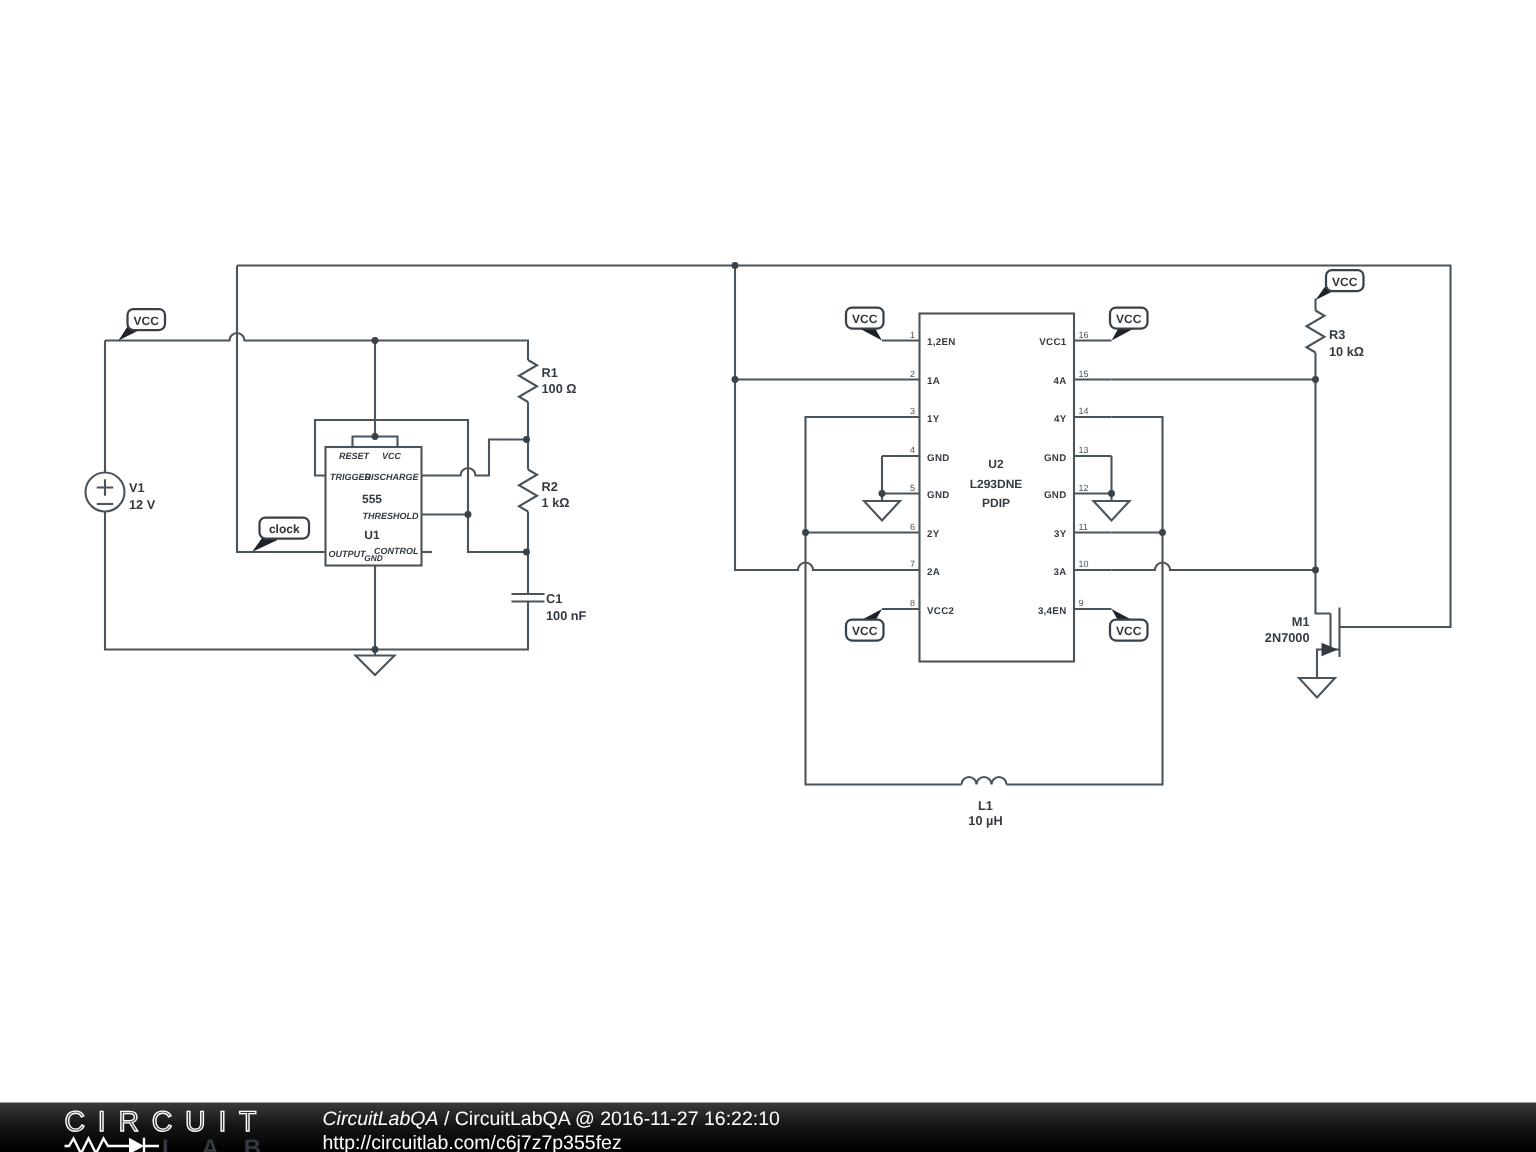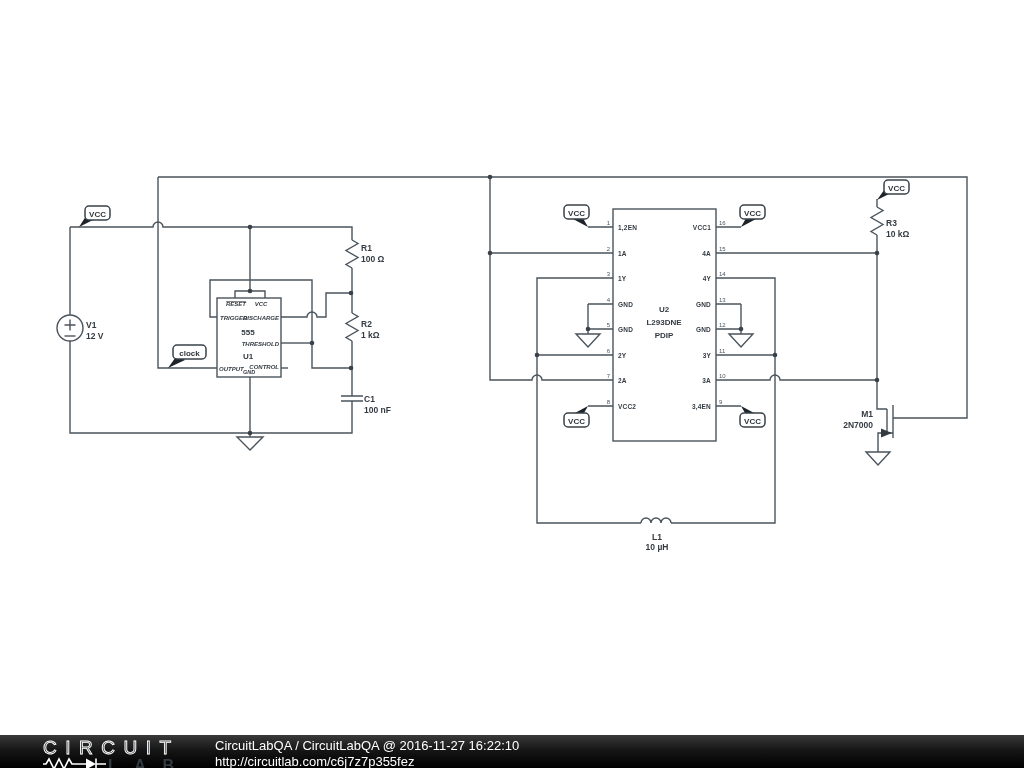--- a/index.html
+++ b/index.html
@@ -12,21 +12,21 @@
   .icpin555{font-size:6px;font-style:italic;font-weight:600;}
   .pinnum{font-size:6px;fill:#4a545c;}
   .icname{font-size:8px;font-weight:bold;}
   .flagtxt{font-size:8px;font-weight:bold;fill:#2e353b;}
   .tiny{font-size:5.5px;font-style:italic;font-weight:600;}
   #footer{position:absolute;left:0;top:735px;width:1024px;height:33px;
           background:linear-gradient(to bottom,#3a3a3a 0%,#161616 45%,#000 100%);}
   #footer-logo{position:absolute;left:42px;top:2px;}
   #footer-text{position:absolute;left:215px;top:3px;color:#fff;}
   #footer-line1{font-size:13px;line-height:16px;white-space:pre;}
-  #footer-line1 .it{}
+  #footer-line1 .it{font-style:italic;}
   #footer-line1 .bold{font-weight:normal;}
   #footer-line2{font-size:13px;line-height:16px;}
 </style>
 </head>
 <body>
 
 <div id="canvas-wrap">
 <svg width="1024" height="729" viewBox="0 0 1024 729">
 
   <g stroke="#4a545c" stroke-width="1.4" fill="none">

